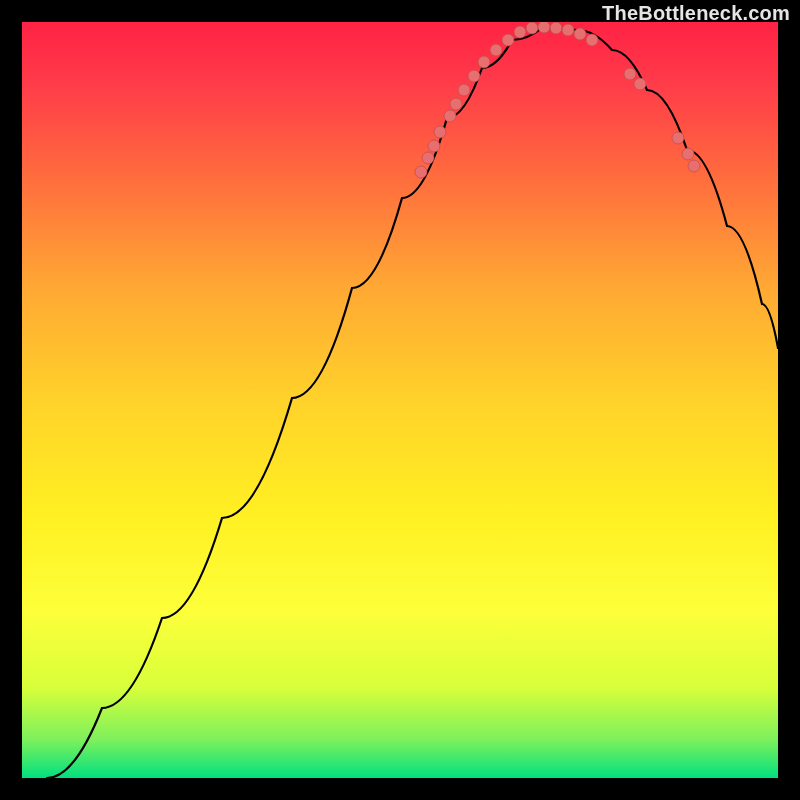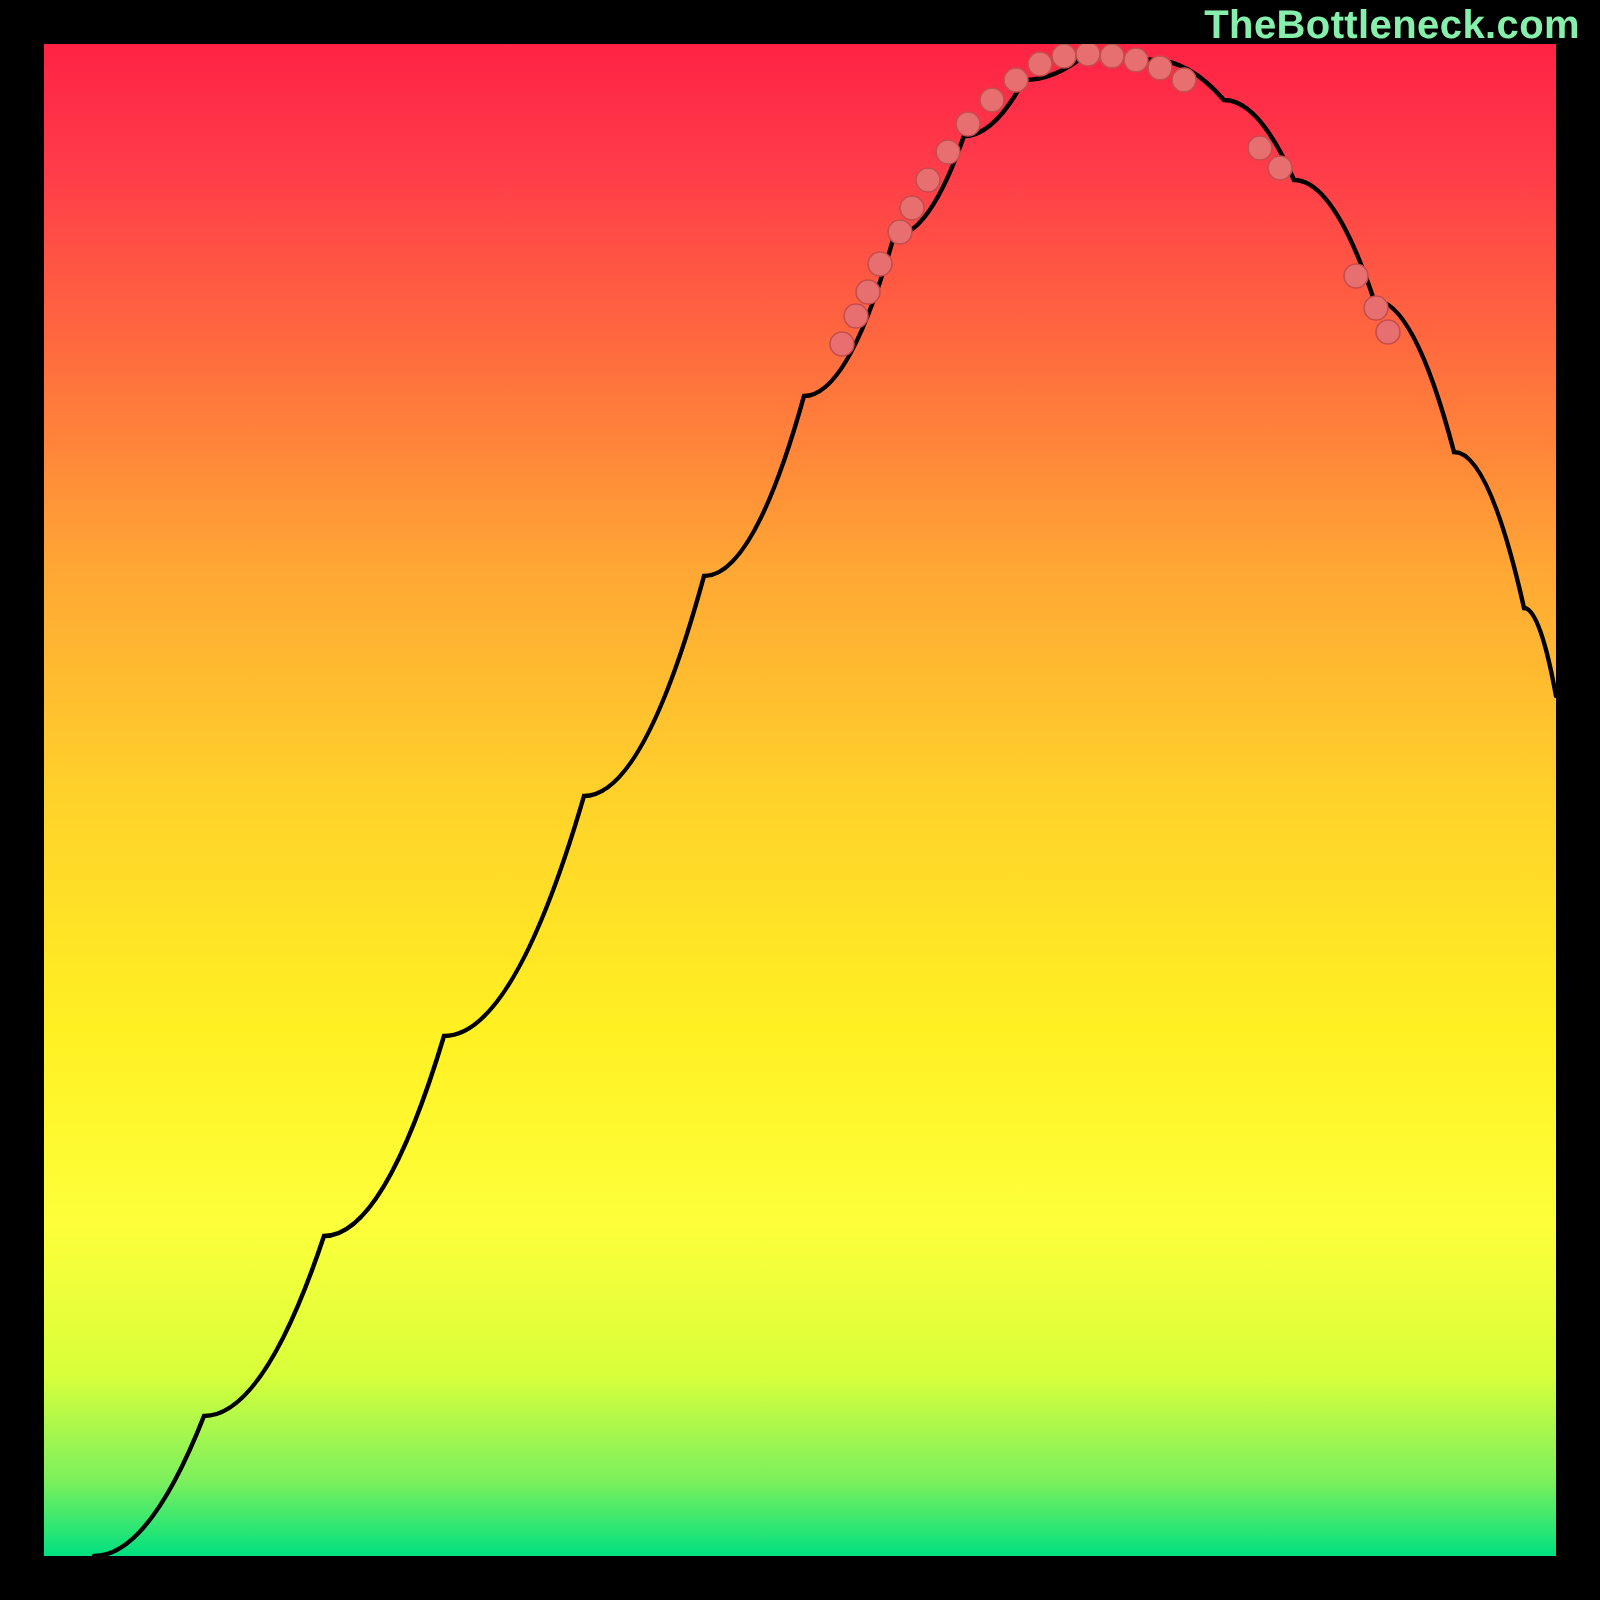--- a/index.html
+++ b/index.html
@@ -22,21 +22,21 @@
       #7cf05c 95%,
       #00e080 100%);
   }
   .watermark {
     position: absolute;
     top: 2px;
     right: 10px;
     font-family: Arial, Helvetica, sans-serif;
     font-size: 20px;
     font-weight: bold;
-    color: #86efac;
+    color: #e5e5e5;
     letter-spacing: 0.2px;
   }
   .plot {
     position: absolute;
     left: 22px;
     top: 22px;
     width: 756px;
     height: 756px;
   }
   .curve {

